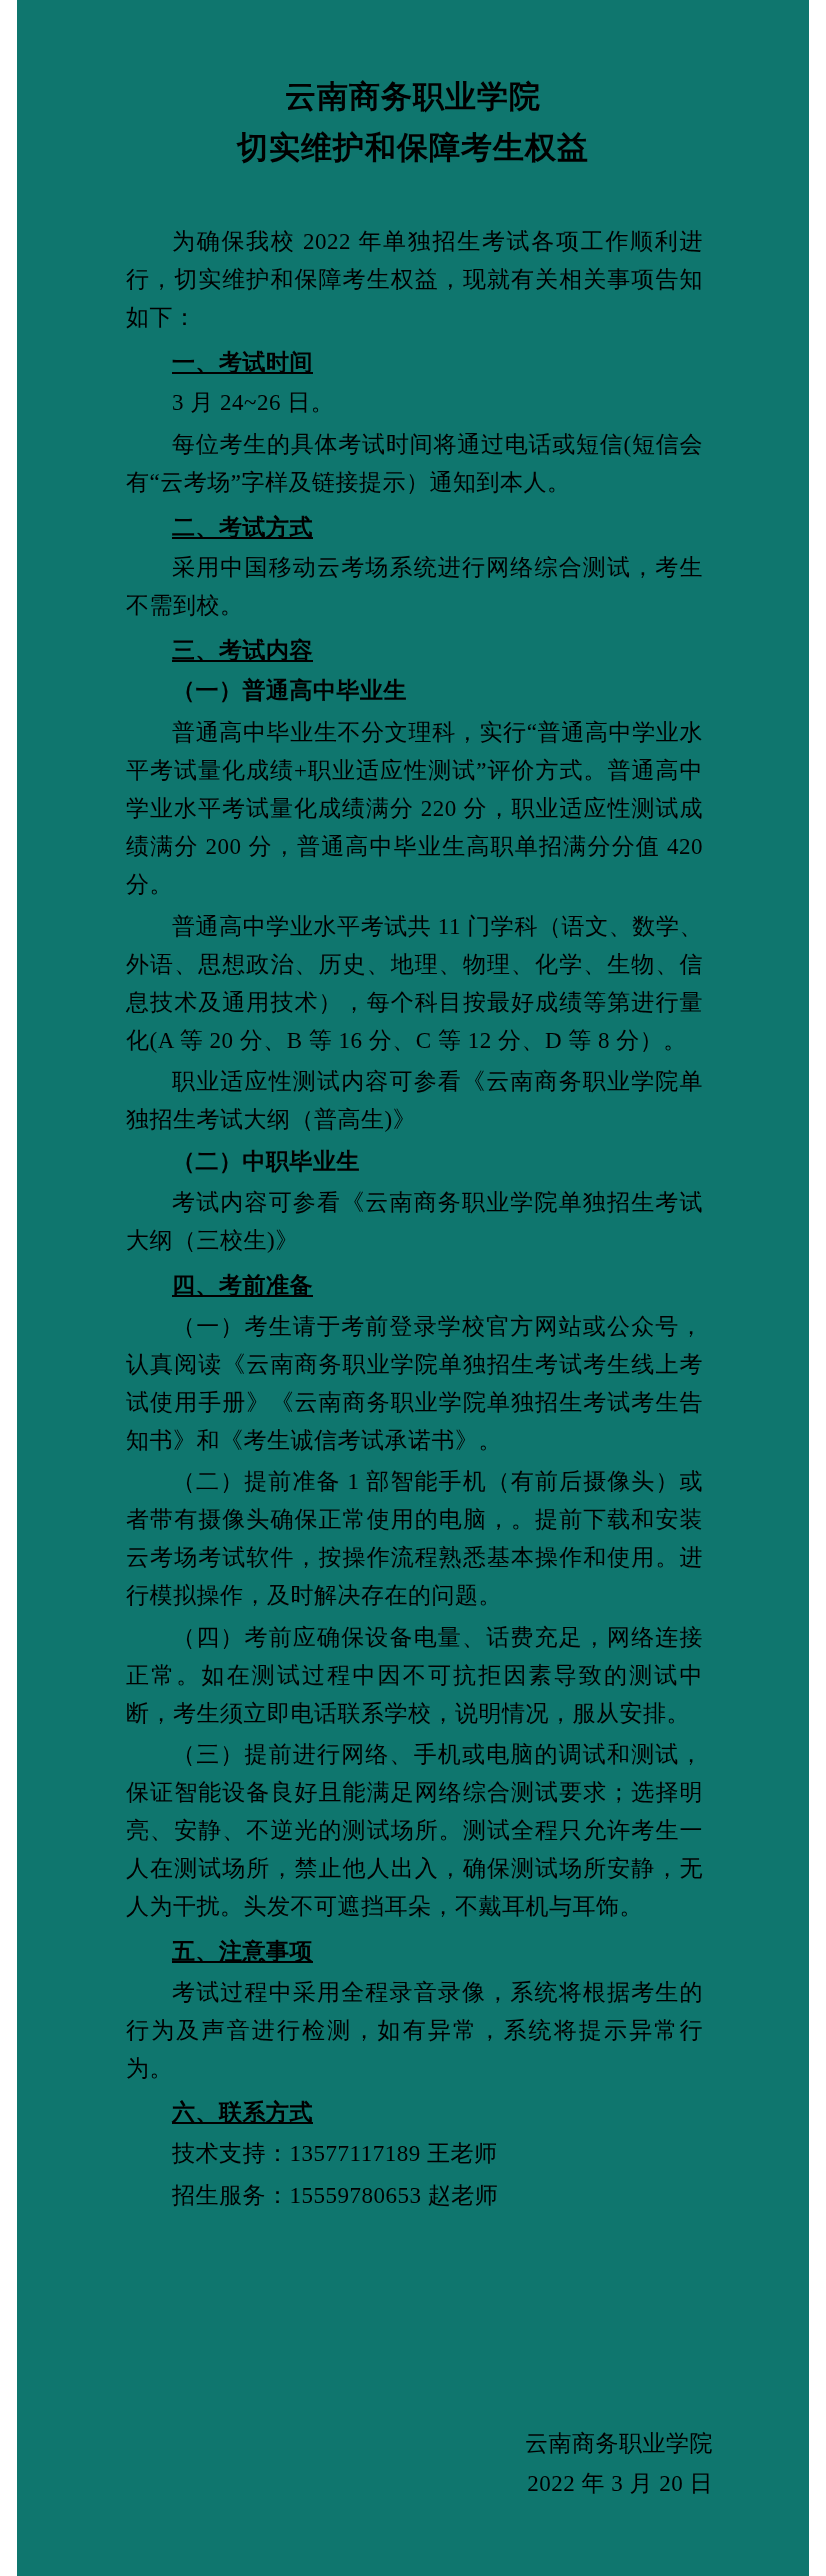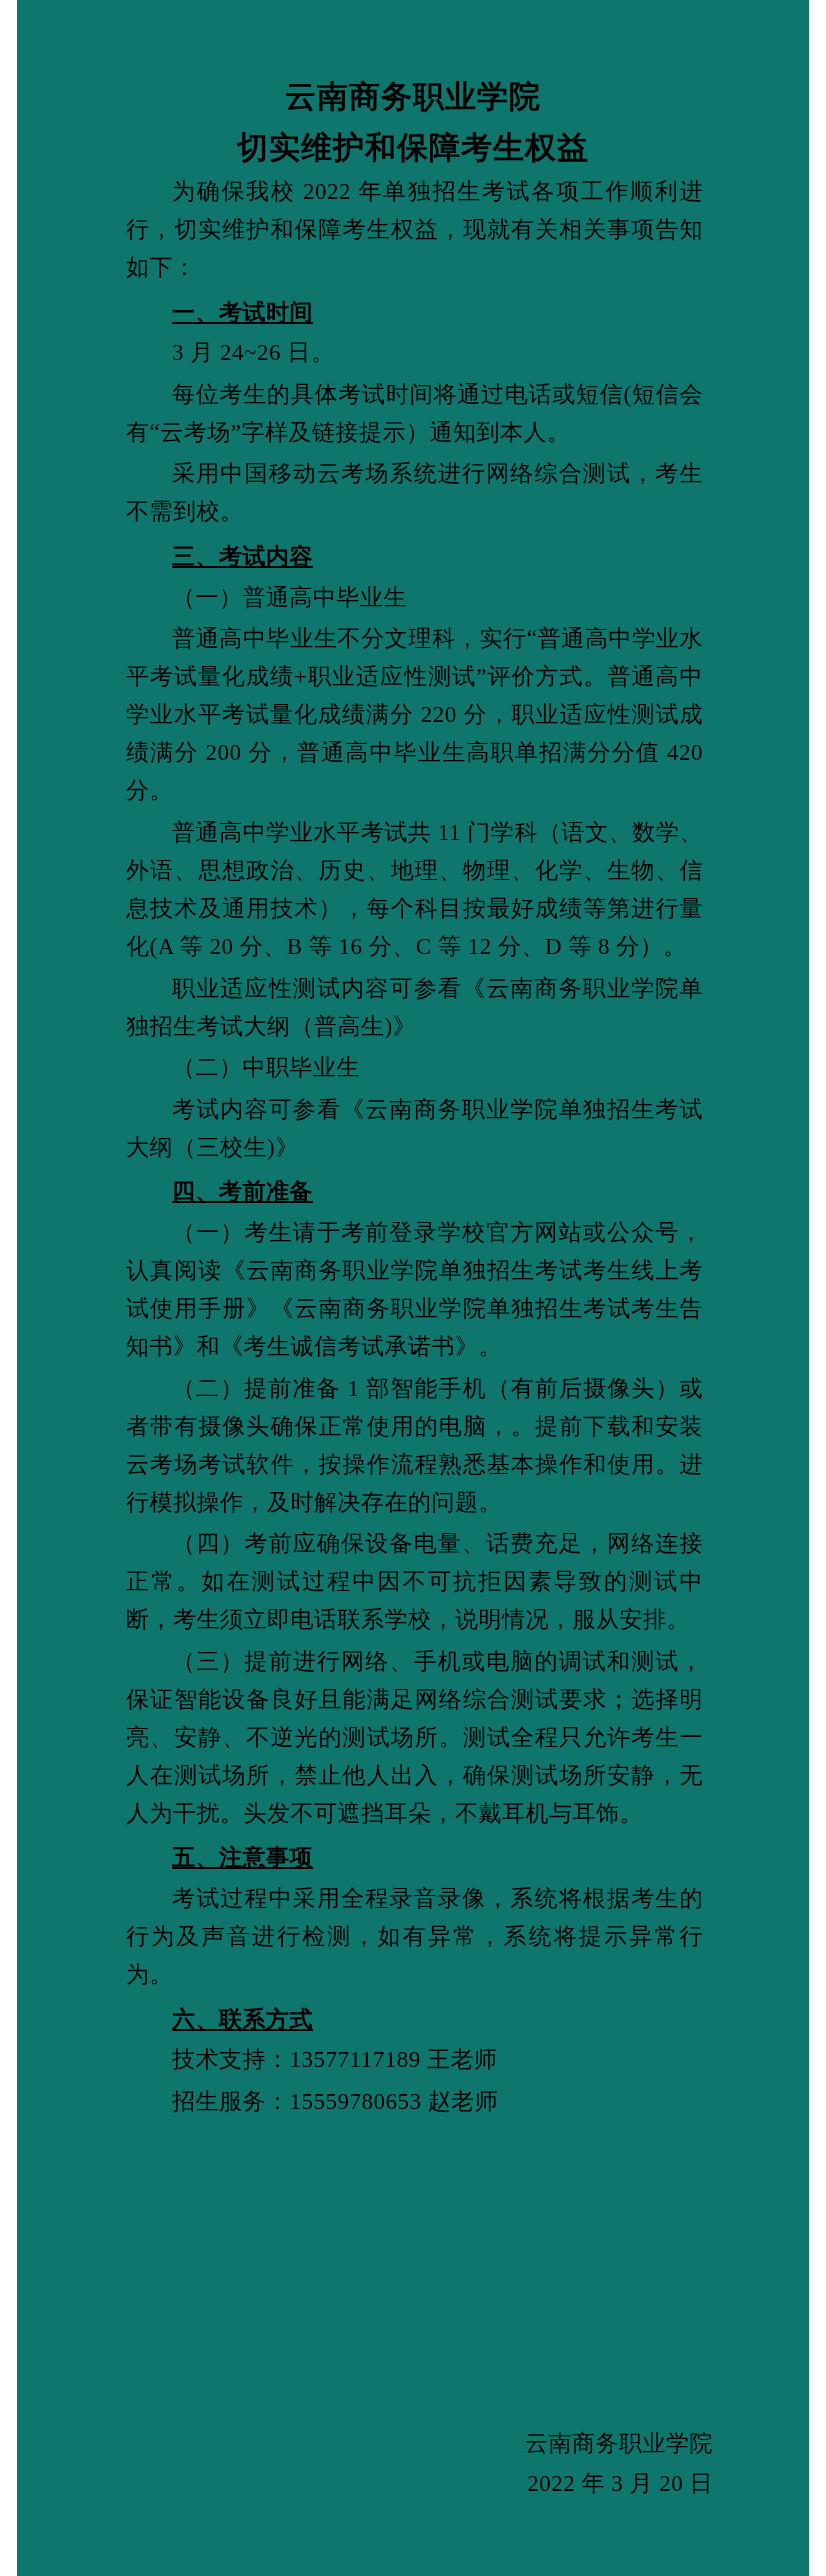--- a/index.html
+++ b/index.html
@@ -17,20 +17,21 @@
     margin: 0;
     padding-top: 71px;
     text-align: center;
     font-size: 31px;
     line-height: 51px;
     font-weight: bold;
     letter-spacing: 1px;
   }
   .doc-title .title-line { display: block; }
   .content {
+    margin-top: 50px;
     padding-left: 109px;
     padding-right: 106px;
     font-size: 23px;
     line-height: 38px;
     letter-spacing: 0.5px;
     text-align: justify;
   }
   .content p {
     margin: 0 0 3.6px 0;
     text-indent: 2em;
@@ -41,21 +42,21 @@
     font-size: 23px;
     line-height: 38px;
     font-weight: bold;
     font-family: "Liberation Sans", "DejaVu Sans", sans-serif;
     letter-spacing: 0.5px;
     text-decoration: underline;
   }
   .sub-heading {
     margin: 3.6px 0 3.6px 0;
     text-indent: 2em;
-    font-weight: normal;
+    font-weight: bold;
     font-size: 23px;
     line-height: 38px;
   }
   .footer-block {
     position: absolute;
     right: 96px;
     bottom: 72px;
     text-align: right;
     font-size: 23px;
     line-height: 40px;
@@ -74,20 +75,21 @@
   </h1>
 
   <div class="content">
 
     <p>为确保我校 2022 年单独招生考试各项工作顺利进行，切实维护和保障考生权益，现就有关相关事项告知如下：</p>
 
     <h2 class="sec-heading">一、考试时间</h2>
     <p>3 月 24~26 日。</p>
     <p>每位考生的具体考试时间将通过电话或短信(短信会有“云考场”字样及链接提示）通知到本人。</p>
 
+    <h2 class="sec-heading">二、考试方式</h2>
     <p>采用中国移动云考场系统进行网络综合测试，考生不需到校。</p>
 
     <h2 class="sec-heading">三、考试内容</h2>
 
     <h3 class="sub-heading">（一）普通高中毕业生</h3>
     <p>普通高中毕业生不分文理科，实行“普通高中学业水平考试量化成绩+职业适应性测试”评价方式。普通高中学业水平考试量化成绩满分 220 分，职业适应性测试成绩满分 200 分，普通高中毕业生高职单招满分分值 420 分。</p>
     <p>普通高中学业水平考试共 11 门学科（语文、数学、外语、思想政治、历史、地理、物理、化学、生物、信息技术及通用技术），每个科目按最好成绩等第进行量化(A 等 20 分、B 等 16 分、C 等 12 分、D 等 8 分）。</p>
     <p>职业适应性测试内容可参看《云南商务职业学院单独招生考试大纲（普高生)》</p>
 
     <h3 class="sub-heading">（二）中职毕业生</h3>

